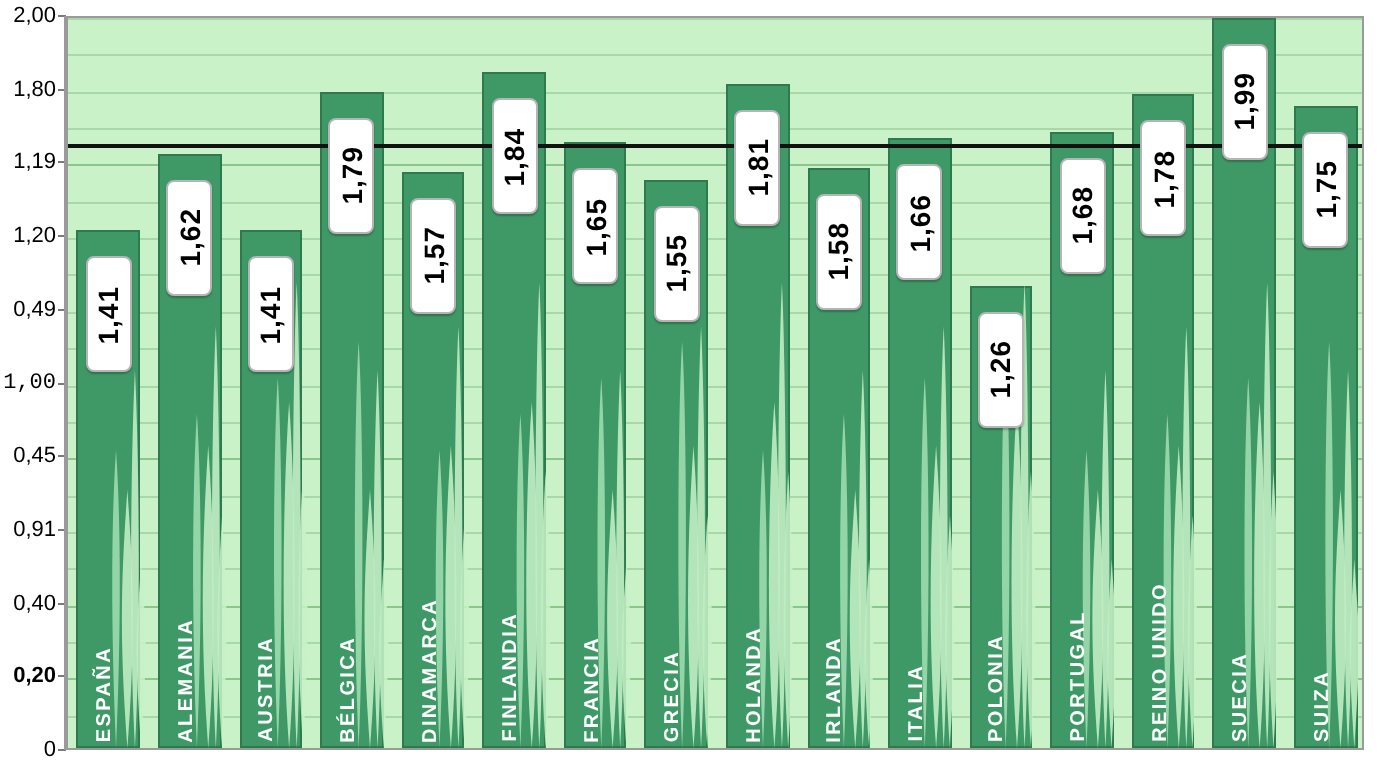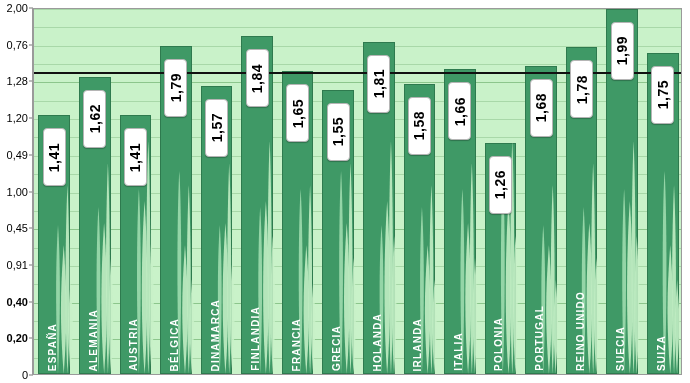--- a/index.html
+++ b/index.html
@@ -52,35 +52,35 @@
 </head>
 <body>
 
 <div id="chart">
 
   <div id="yaxis">
       <div class="ytick" style="top: 375px;">0</div>
       <div class="ytickmark" style="top: 375px;"></div>
       <div class="ytick" style="top: 338.3px; font-weight: bold;">0,20</div>
       <div class="ytickmark" style="top: 338.3px;"></div>
-      <div class="ytick" style="top: 301.6px; font-weight: bold;">0,40</div>
+      <div class="ytick" style="top: 301.6px;">0,40</div>
       <div class="ytickmark" style="top: 301.6px;"></div>
       <div class="ytick" style="top: 264.9px;">0,91</div>
       <div class="ytickmark" style="top: 264.9px;"></div>
       <div class="ytick" style="top: 228.2px;">0,45</div>
       <div class="ytickmark" style="top: 228.2px;"></div>
-      <div class="ytick" style="top: 191.5px;">1,00</div>
+      <div class="ytick" style="top: 191.5px; font-family: Liberation Mono, monospace;">1,00</div>
       <div class="ytickmark" style="top: 191.5px;"></div>
       <div class="ytick" style="top: 154.8px;">0,49</div>
       <div class="ytickmark" style="top: 154.8px;"></div>
       <div class="ytick" style="top: 118.1px;">1,20</div>
       <div class="ytickmark" style="top: 118.1px;"></div>
-      <div class="ytick" style="top: 81.4px;">1,28</div>
+      <div class="ytick" style="top: 81.4px;">1,19</div>
       <div class="ytickmark" style="top: 81.4px;"></div>
-      <div class="ytick" style="top: 44.7px;">0,76</div>
+      <div class="ytick" style="top: 44.7px;">1,80</div>
       <div class="ytickmark" style="top: 44.7px;"></div>
       <div class="ytick" style="top: 8px;">2,00</div>
       <div class="ytickmark" style="top: 8px;"></div>
     </div>
   <div id="axisline"></div>
 
   <div id="plot">
     <div id="grid">
         <div class="gridline" style="top: 348.65px;"></div>
         <div class="gridline major" style="top: 330.3px;"></div>

